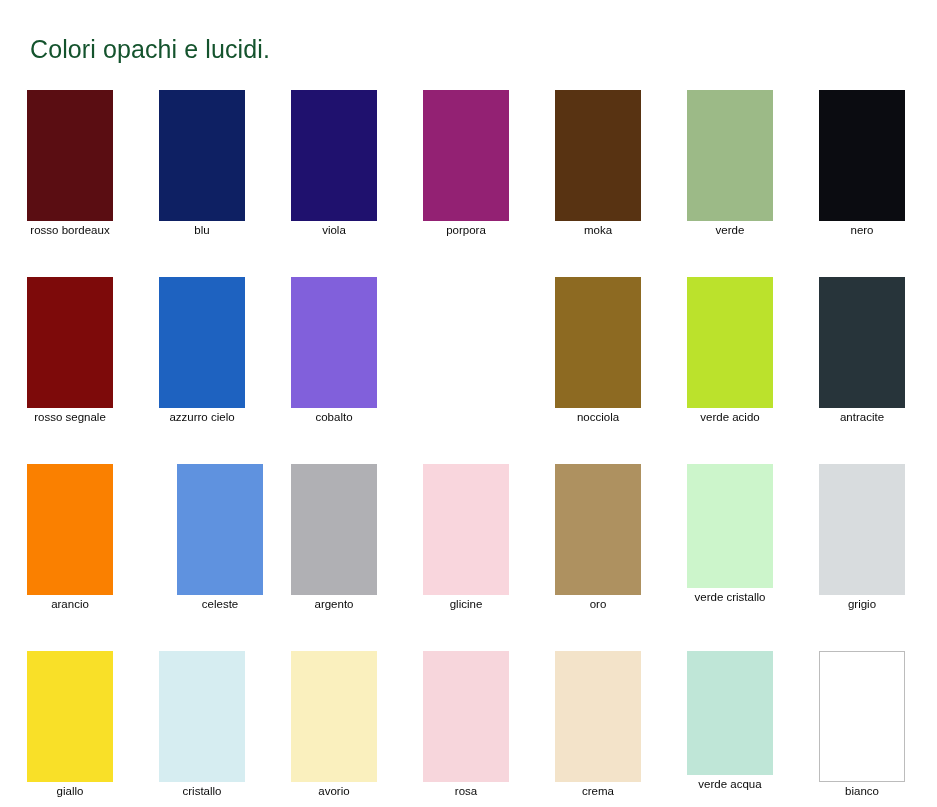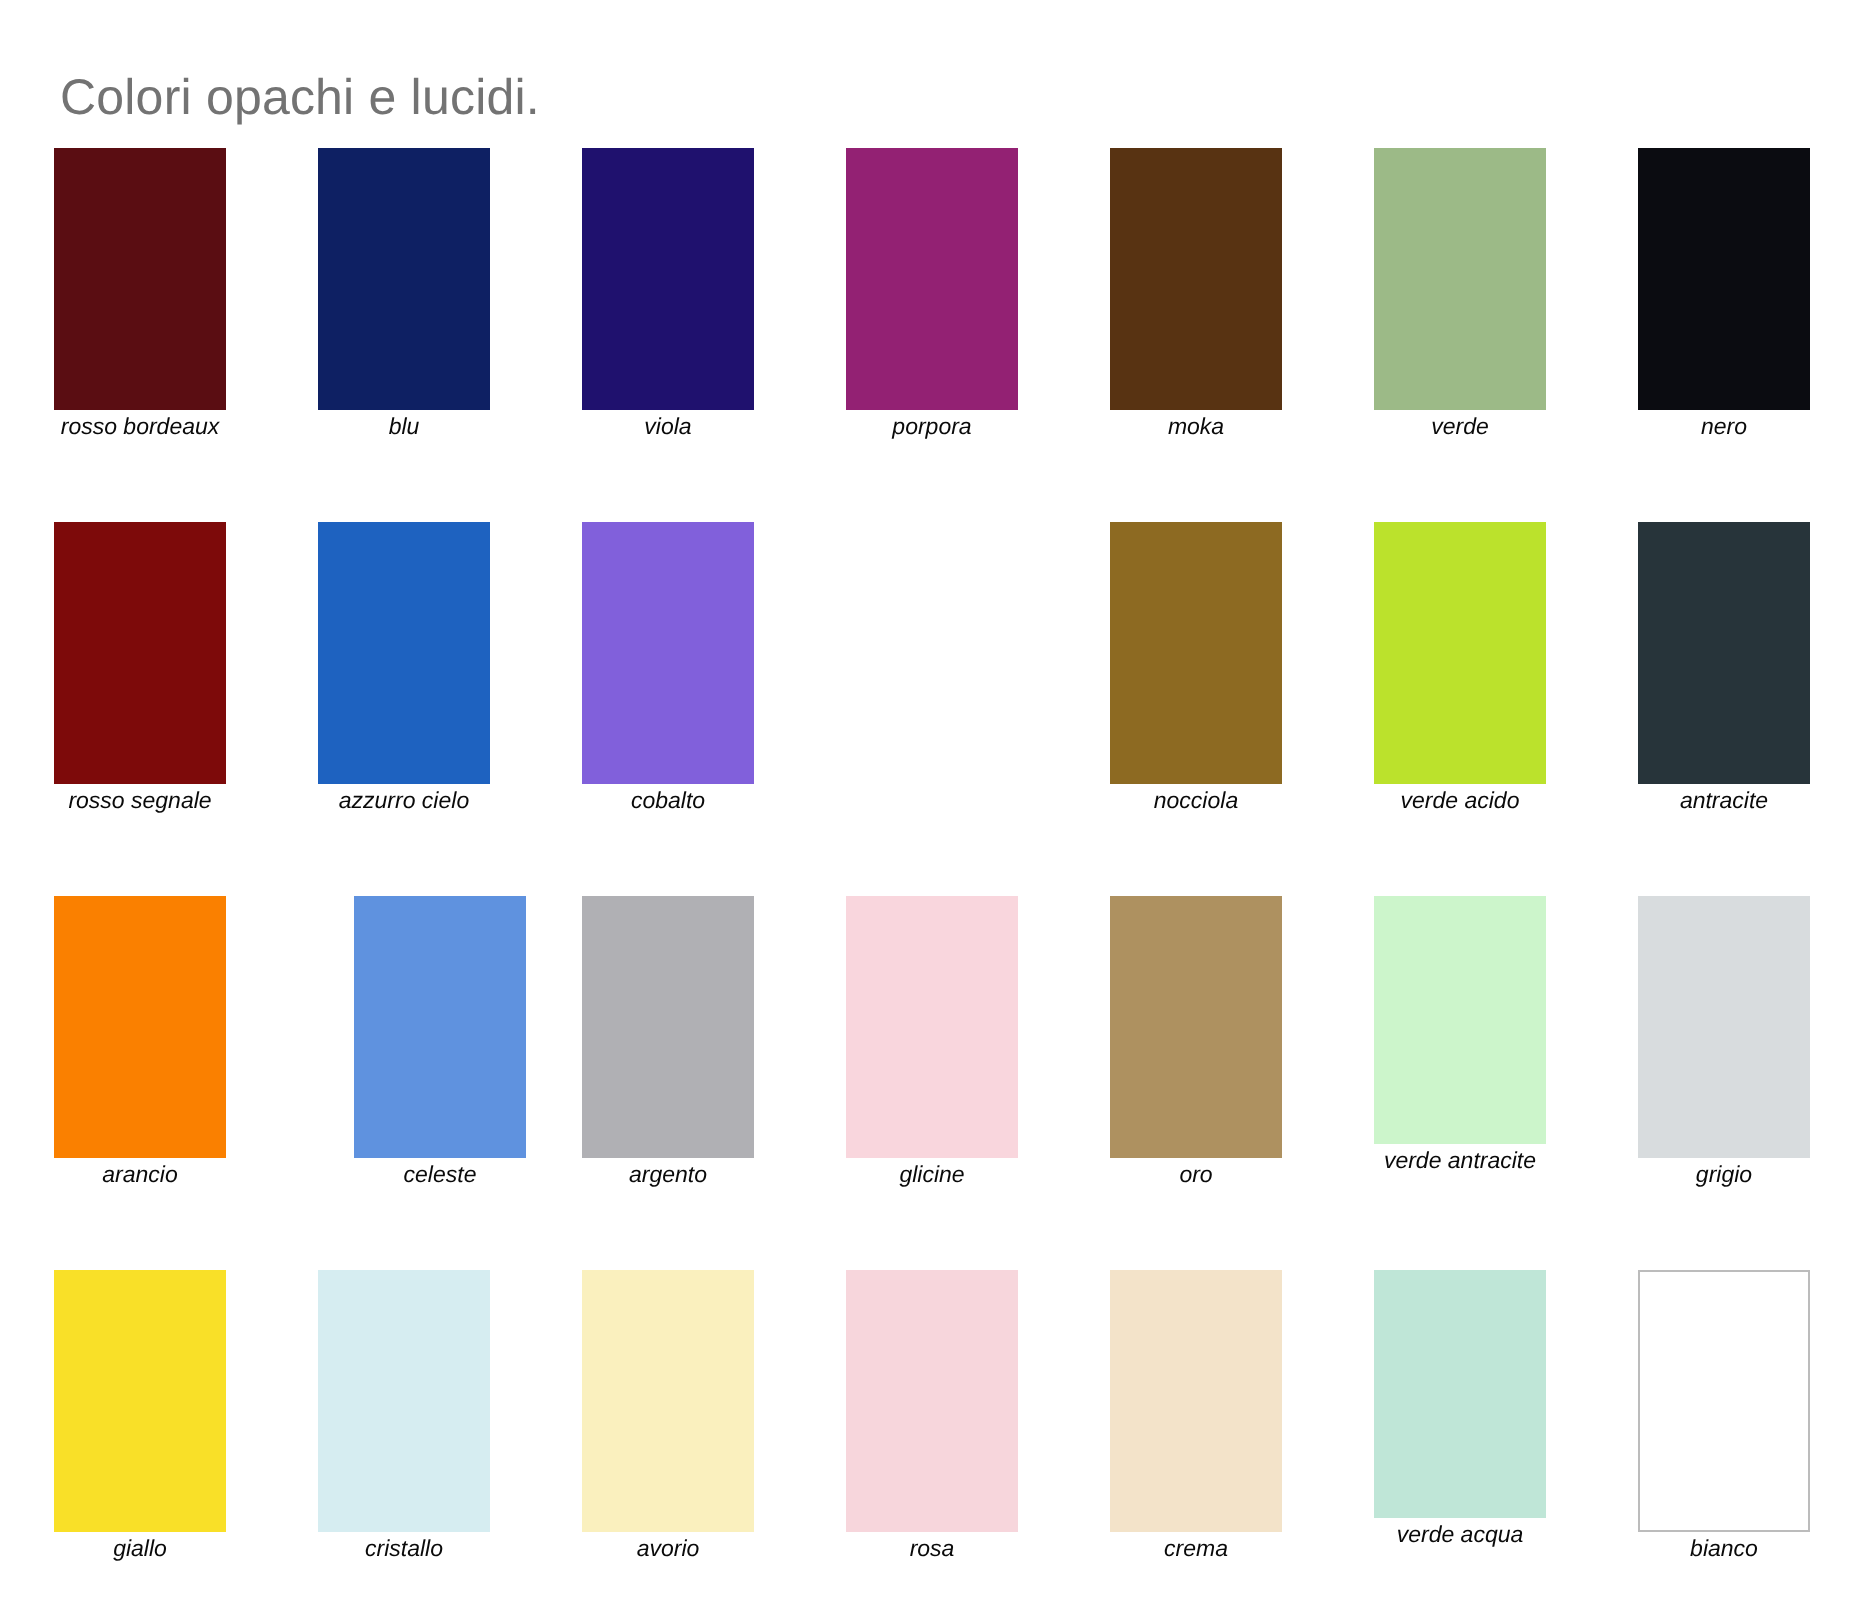--- a/index.html
+++ b/index.html
@@ -16,43 +16,42 @@
     position: relative;
   }
 
   #page-title {
     position: absolute;
     left: 30px;
     top: 18px;
     font-size: 25px;
     font-weight: 400;
     letter-spacing: 0.1px;
-    color: #737373;
+    color: #14532d;
     white-space: nowrap;
   }
 
   #palette-grid {
     position: absolute;
     left: 0;
     top: 62px;
     width: 937px;
   }
 
   .palette-row {
     position: relative;
     height: 187px;
     width: 937px;
   }
 
   .swatch-cell {
     position: absolute;
-    top: 0;
+    top: 16px;
     width: 152px;
     height: 187px;
-    font-style: italic;
   }
 
   .swatch-chip {
     position: absolute;
     left: 0;
     top: 12px;
     width: 86px;
     height: 131px;
     box-sizing: border-box;
   }
@@ -158,21 +157,21 @@
       <div class="swatch-cell" style="left: 291px;">
         <div class="swatch-chip" style="background: rgb(176, 176, 180);"></div>
         <div class="swatch-label">argento</div>
       </div>
       <div class="swatch-cell" style="left: 555px;">
         <div class="swatch-chip" style="background: rgb(174, 145, 96);"></div>
         <div class="swatch-label">oro</div>
       </div>
       <div class="swatch-cell raised-label" style="left: 687px;">
         <div class="swatch-chip" style="background: rgb(204, 245, 203);"></div>
-        <div class="swatch-label">verde antracite</div>
+        <div class="swatch-label">verde cristallo</div>
       </div>
       <div class="swatch-cell" style="left: 819px;">
         <div class="swatch-chip" style="background: rgb(216, 220, 222);"></div>
         <div class="swatch-label">grigio</div>
       </div>
     </div>
     <div class="palette-row">
       <div class="swatch-cell" style="left: 27px;">
         <div class="swatch-chip" style="background: rgb(249, 224, 40);"></div>
         <div class="swatch-label">giallo</div>

